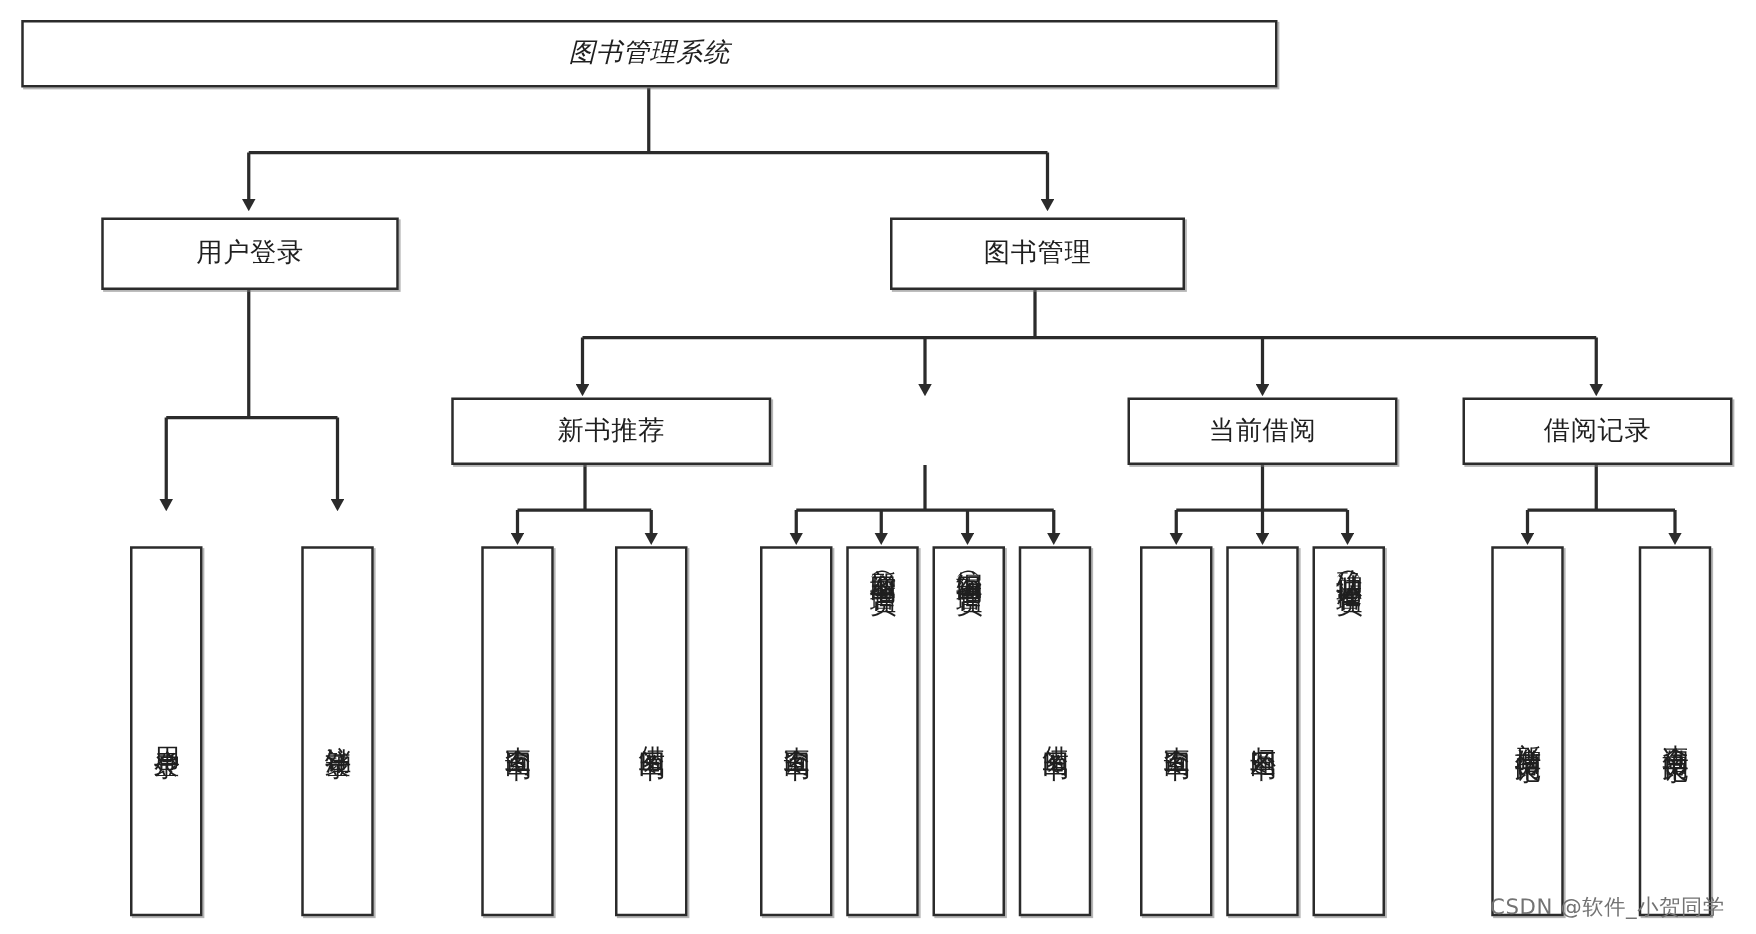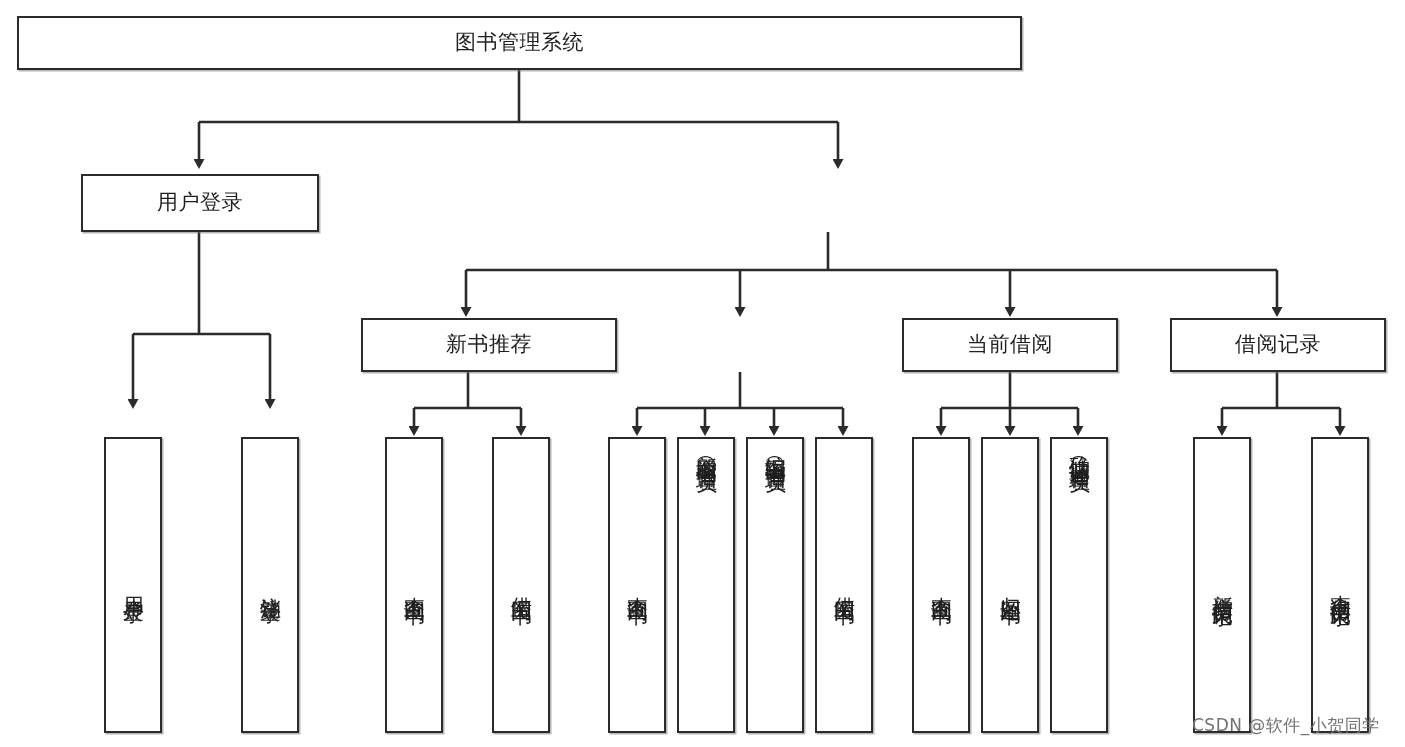--- a/index.html
+++ b/index.html
@@ -119,26 +119,29 @@
       <path d="M1010,408 L1010,427" marker-end="url(#arrow)"></path>
       <path d="M1078,408 L1078,427" marker-end="url(#arrow)"></path>
 
       <path d="M1277,372 L1277,408"></path>
       <path d="M1222,408 L1340,408"></path>
       <path d="M1222,408 L1222,427" marker-end="url(#arrow)"></path>
       <path d="M1340,408 L1340,427" marker-end="url(#arrow)"></path>
     </g>
   </svg>
 
-  <div class="node" style="left:17px; top:16px; width:1005px; height:54px;">
+  <div class="node" style="left:17px; top:16px; width:1005px; height:54px;font-style:italic;">
     <span class="lbl">图书管理系统</span>
   </div>
 
   <div class="node" style="left:81px; top:174px; width:238px; height:58px;">
     <span class="lbl">用户登录</span>
+  </div>
+  <div class="node" style="left:712px; top:174px; width:236px; height:58px;">
+    <span class="lbl">图书管理</span>
   </div>
 
   <div class="node" style="left:361px; top:318px; width:256px; height:54px;">
     <span class="lbl">新书推荐</span>
   </div>
   <div class="node" style="left:1170px; top:318px; width:216px; height:54px;">
     <span class="lbl">借阅记录</span>
   </div>
   <div class="node" style="left:902px; top:318px; width:216px; height:54px;">
     <span class="lbl">当前借阅</span>

